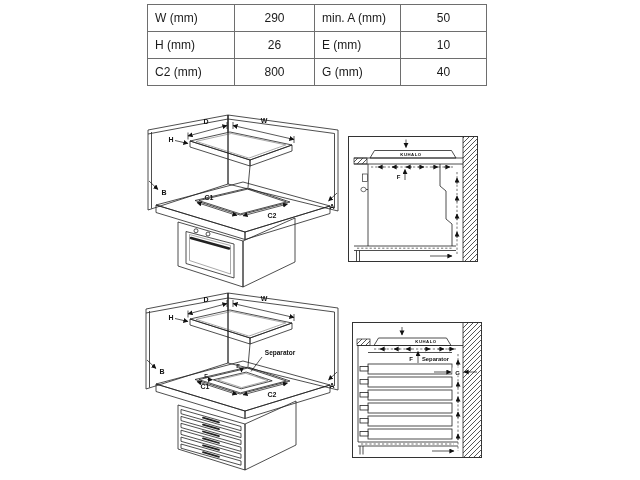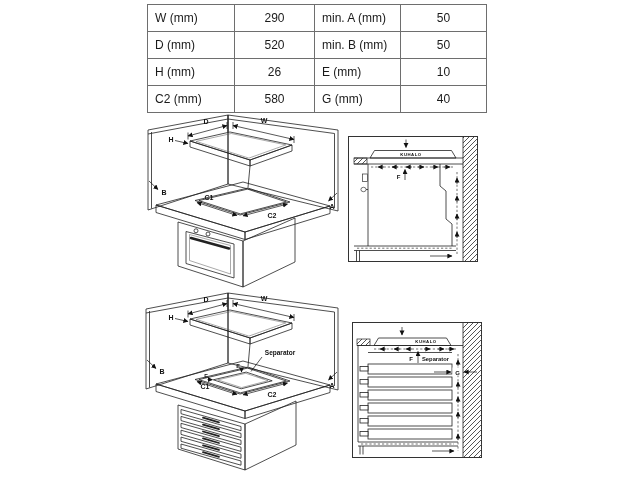--- a/index.html
+++ b/index.html
@@ -37,34 +37,28 @@
         <col style="width:86px">
       </colgroup>
     <tbody>
       <tr>
         <td>W (mm)</td>
         <td class="val">290</td>
         <td>min. A (mm)</td>
         <td class="val">50</td>
       </tr>
       <tr>
-        <td>D (mm)</td>
-        <td class="val">520</td>
-        <td>min. B (mm)</td>
-        <td class="val">50</td>
-      </tr>
-      <tr>
         <td>H (mm)</td>
         <td class="val">26</td>
         <td>E (mm)</td>
         <td class="val">10</td>
       </tr>
       <tr>
         <td>C2 (mm)</td>
-        <td class="val">580</td>
+        <td class="val">800</td>
         <td>G (mm)</td>
         <td class="val">40</td>
       </tr>
     </tbody>
   </table>
 
   <svg id="d1" class="diag" width="205" height="180" viewBox="0 0 205 180">
     <defs>
       <marker id="d1aE" markerUnits="userSpaceOnUse" markerWidth="6" markerHeight="6" refX="4.6" refY="2.5" orient="auto">
         <path d="M0,0 L5,2.5 L0,5 Z" fill="#111"></path>

